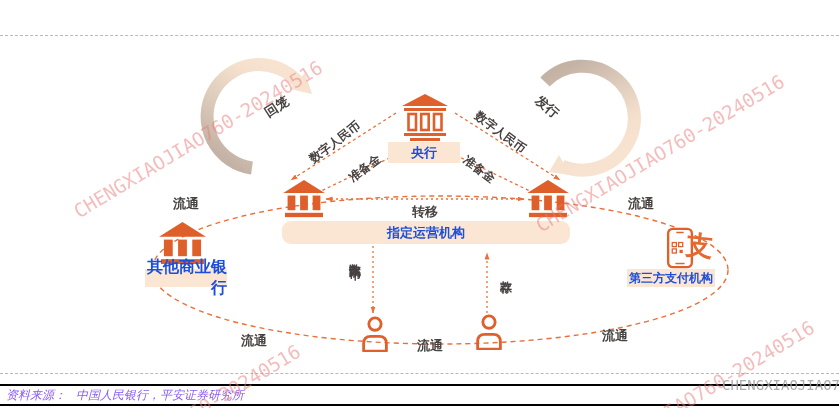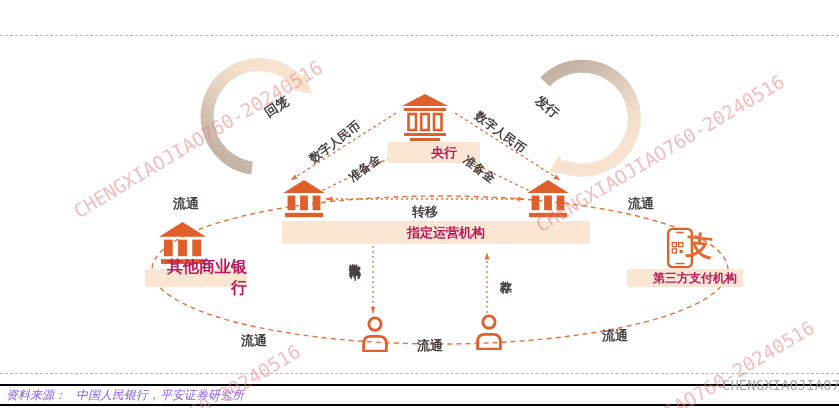--- a/index.html
+++ b/index.html
@@ -12,22 +12,22 @@
   .dash-sep{position:absolute;left:0;width:839px;border-top:1px dashed #b9b9b9;height:0;}
   
   .src-topline{position:absolute;left:0;top:384px;width:839px;border-top:2px solid #000;height:0;}
   .src-botline{position:absolute;left:0;top:404px;width:839px;border-top:2px solid #000;height:0;}
   .src-row{position:absolute;left:6px;top:387px;font-size:12px;font-style:italic;color:#8b5cf6;white-space:nowrap;}
   .src-row .gap{display:inline-block;width:10px;}
   
   .layer{position:absolute;left:0;top:0;width:839px;height:408px;pointer-events:none;}
   
   .icon{position:absolute;}
-  .nbox{position:absolute;background:#fbe5d3;color:#be185d;font-weight:600;text-align:center;
-        display:flex;align-items:center;justify-content:center;padding-left:20px;}
+  .nbox{position:absolute;background:#fbe5d3;color:#1d4ed8;font-weight:600;text-align:center;
+        display:flex;align-items:center;justify-content:center;}
   .lbl{position:absolute;color:#474140;font-weight:600;white-space:nowrap;font-size:12px;}
   .vert{writing-mode:vertical-rl;text-orientation:upright;letter-spacing:1px;}
   .alipay{position:absolute;left:686px;top:228px;font-size:27px;font-weight:bold;color:#e4692f;
           font-family:"DejaVu Serif",serif;transform:rotate(6deg);}
   
   .wm{position:absolute;font-family:"DejaVu Sans Mono","Liberation Mono",monospace;
       font-size:19px;color:rgba(235,122,122,0.5);white-space:nowrap;transform:rotate(-31deg);z-index:9;}
   .wm-gray{position:absolute;left:701px;top:377px;font-family:"DejaVu Sans Mono","Liberation Mono",monospace;
       font-size:14px;color:rgba(158,158,158,0.85);white-space:nowrap;z-index:10;margin-left:21px;}
 </style>
@@ -129,23 +129,23 @@
   <svg class="icon" style="left:356px;top:316px;" width="38" height="36" viewBox="0 0 40 38">
     <circle cx="20" cy="8.5" r="6.5" fill="none" stroke="#e0602c" stroke-width="3"></circle>
     <path d="M8,37 L8,29 Q8,21.5 15.5,21.5 L24.5,21.5 Q32,21.5 32,29 L32,37 Z" fill="none" stroke="#e0602c" stroke-width="3" stroke-linejoin="round"></path>
   </svg>
   <svg class="icon" style="left:470px;top:314px;" width="38" height="36" viewBox="0 0 40 38">
     <circle cx="20" cy="8.5" r="6.5" fill="none" stroke="#e0602c" stroke-width="3"></circle>
     <path d="M8,37 L8,29 Q8,21.5 15.5,21.5 L24.5,21.5 Q32,21.5 32,29 L32,37 Z" fill="none" stroke="#e0602c" stroke-width="3" stroke-linejoin="round"></path>
   </svg>
 
   <div class="nbox" style="left:388px;top:142px;width:72px;height:21px;font-size:13px;">央行</div>
-  <div class="nbox" style="left:282px;top:221px;width:288px;height:23px;font-size:13px;">指定运营机构</div>
+  <div class="nbox" style="left:282px;top:221px;width:288px;height:23px;font-size:13px;border-radius:9px;">指定运营机构</div>
   <div class="nbox" style="left:145px;top:269px;width:82px;height:18px;font-size:16px;text-align:right;">其他商业银行</div>
-  <div class="nbox" style="left:627px;top:269px;width:96px;height:18px;font-size:12px;">第三方支付机构</div>
+  <div class="nbox" style="left:627px;top:269px;width:88px;height:18px;font-size:12px;">第三方支付机构</div>
 
   <div class="lbl" style="left:264px;top:98px;font-size:13px;transform:rotate(-33deg);">回笼</div>
   <div class="lbl" style="left:534px;top:98px;font-size:13px;transform:rotate(40deg);">发行</div>
   <div class="lbl" style="left:305px;top:134px;transform:rotate(-37deg);">数字人民币</div>
   <div class="lbl" style="left:347px;top:160px;transform:rotate(-37deg);">准备金</div>
   <div class="lbl" style="left:470px;top:124px;transform:rotate(37deg);">数字人民币</div>
   <div class="lbl" style="left:461px;top:161px;transform:rotate(37deg);">准备金</div>
   <div class="lbl" style="left:412px;top:203px;font-size:13px;">转移</div>
   <div class="lbl vert" style="left:346px;top:254px;">数字人民币</div>
   <div class="lbl vert" style="left:497px;top:271px;">存款</div>

